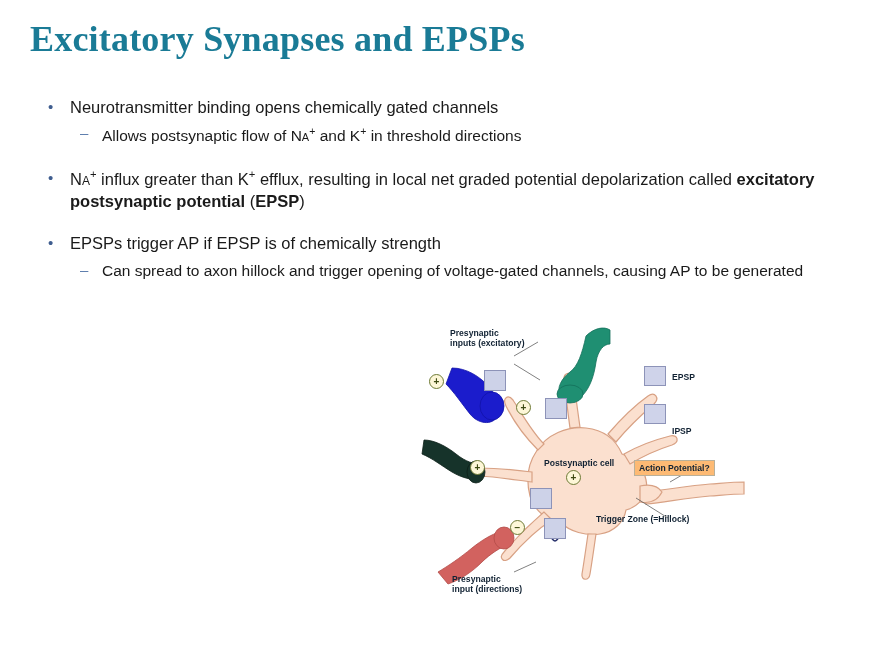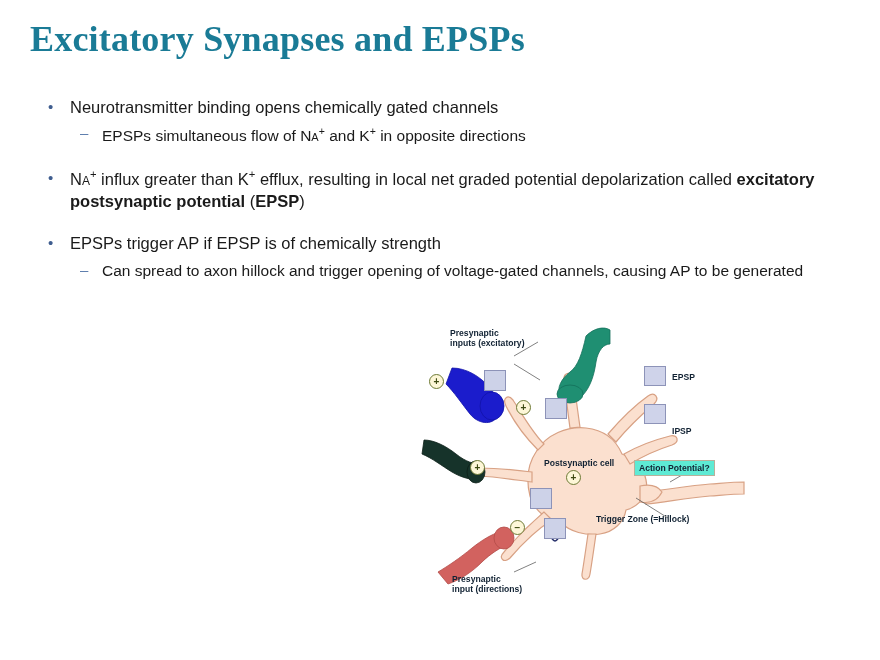--- a/index.html
+++ b/index.html
@@ -117,21 +117,21 @@
   }
   .syn-box {
     position: absolute;
     width: 22px;
     height: 21px;
     background: #cdd2e8;
     border: 1px solid #8d93b8;
   }
   .cap-box {
     position: absolute;
-    background: #5eead4;
+    background: #fdba74;
     border: 1px solid #b9b09a;
     font-size: 8.6px;
     font-weight: bold;
     color: #123;
     padding: 2px 4px;
     white-space: nowrap;
   }
 </style>
 </head>
 <body>
@@ -142,21 +142,21 @@
 
   <div class="body-block">
 
     <div class="bullet-l1">
       <span class="dot">•</span>
       <span>Neurotransmitter binding opens chemically gated channels</span>
     </div>
 
     <div class="bullet-l2">
       <span class="dash">–</span>
-      <span>EPSPs simultaneous flow of </span><span class="sc">Na</span><span class="sup">+</span><span> and </span><span class="sc">K</span><span class="sup">+</span><span> in opposite directions</span>
+      <span>Allows postsynaptic flow of </span><span class="sc">Na</span><span class="sup">+</span><span> and </span><span class="sc">K</span><span class="sup">+</span><span> in threshold directions</span>
     </div>
 
     <div class="gap-a"></div>
 
     <div class="bullet-l1">
       <span class="dot">•</span>
       <span class="sc">Na</span><span class="sup">+</span><span> influx greater than </span><span class="sc">K</span><span class="sup">+</span><span> efflux, resulting in local net graded potential depolarization called </span><b>excitatory postsynaptic potential</b><span> (</span><b>EPSP</b><span>)</span>
     </div>
 
     <div class="gap-b"></div>

